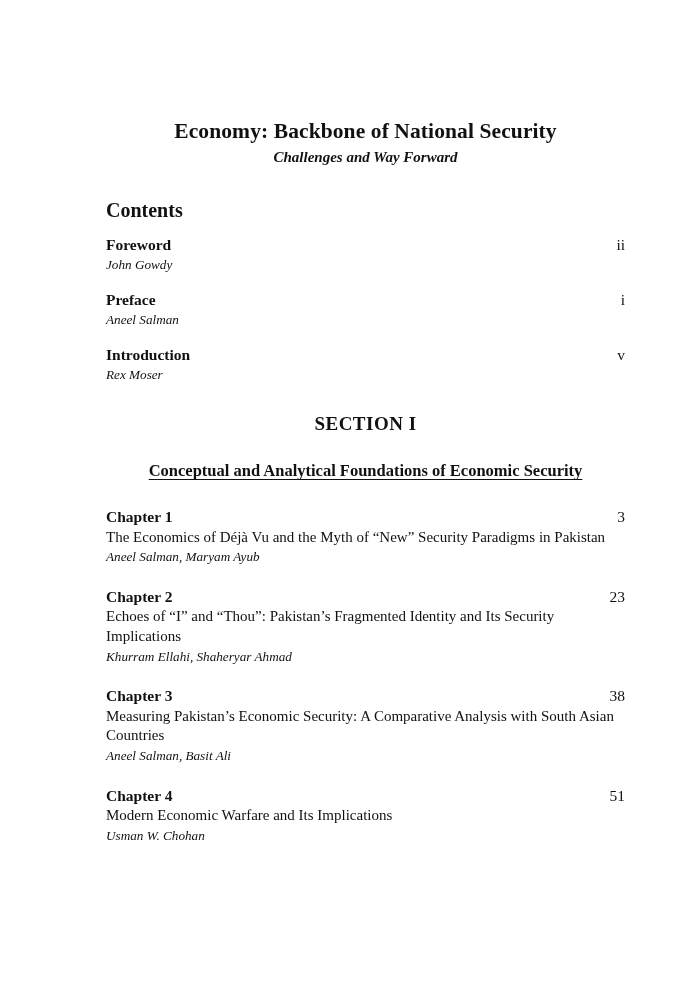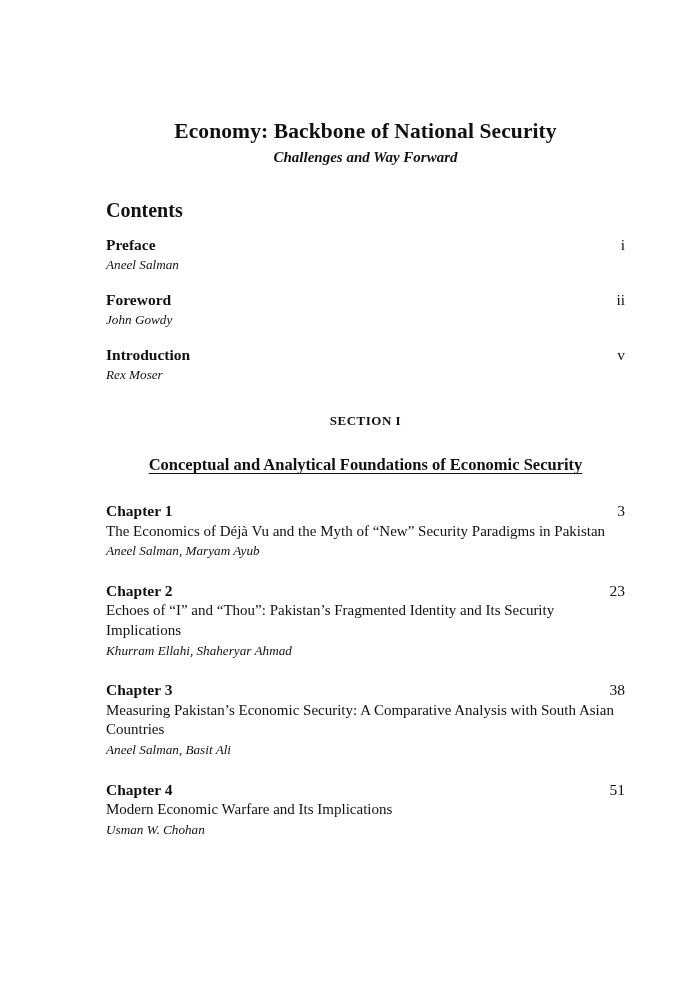--- a/index.html
+++ b/index.html
@@ -97,21 +97,21 @@
     margin-top: 1px;
   }
 
   
   .section-block {
     margin-top: 30px;
   }
   .section-name {
     text-align: center;
     font-weight: bold;
-    font-size: 13px;
+    font-size: 19px;
     letter-spacing: 0.5px;
     margin: 0;
   }
   .section-subtitle {
     text-align: center;
     font-weight: bold;
     font-size: 16.5px;
     margin: 0;
     padding-top: 26px;
   }
@@ -138,32 +138,32 @@
 <div class="page">
   <div class="content">
 
     <h1 class="book-title">Economy: Backbone of National Security</h1>
     <h2 class="book-subtitle">Challenges and Way Forward</h2>
 
     <h3 class="contents-heading">Contents</h3>
 
     <div class="entry">
       <div class="entry-head">
+        <span class="entry-label">Foreword</span>
+        <span class="entry-page">ii</span>
+      </div>
+      <div class="entry-authors">John Gowdy</div>
+    </div>
+
+    <div class="entry">
+      <div class="entry-head">
         <span class="entry-label">Preface</span>
         <span class="entry-page">i</span>
       </div>
       <div class="entry-authors">Aneel Salman</div>
-    </div>
-
-    <div class="entry">
-      <div class="entry-head">
-        <span class="entry-label">Foreword</span>
-        <span class="entry-page">ii</span>
-      </div>
-      <div class="entry-authors">John Gowdy</div>
     </div>
 
     <div class="entry">
       <div class="entry-head">
         <span class="entry-label">Introduction</span>
         <span class="entry-page">v</span>
       </div>
       <div class="entry-authors">Rex Moser</div>
     </div>
 

